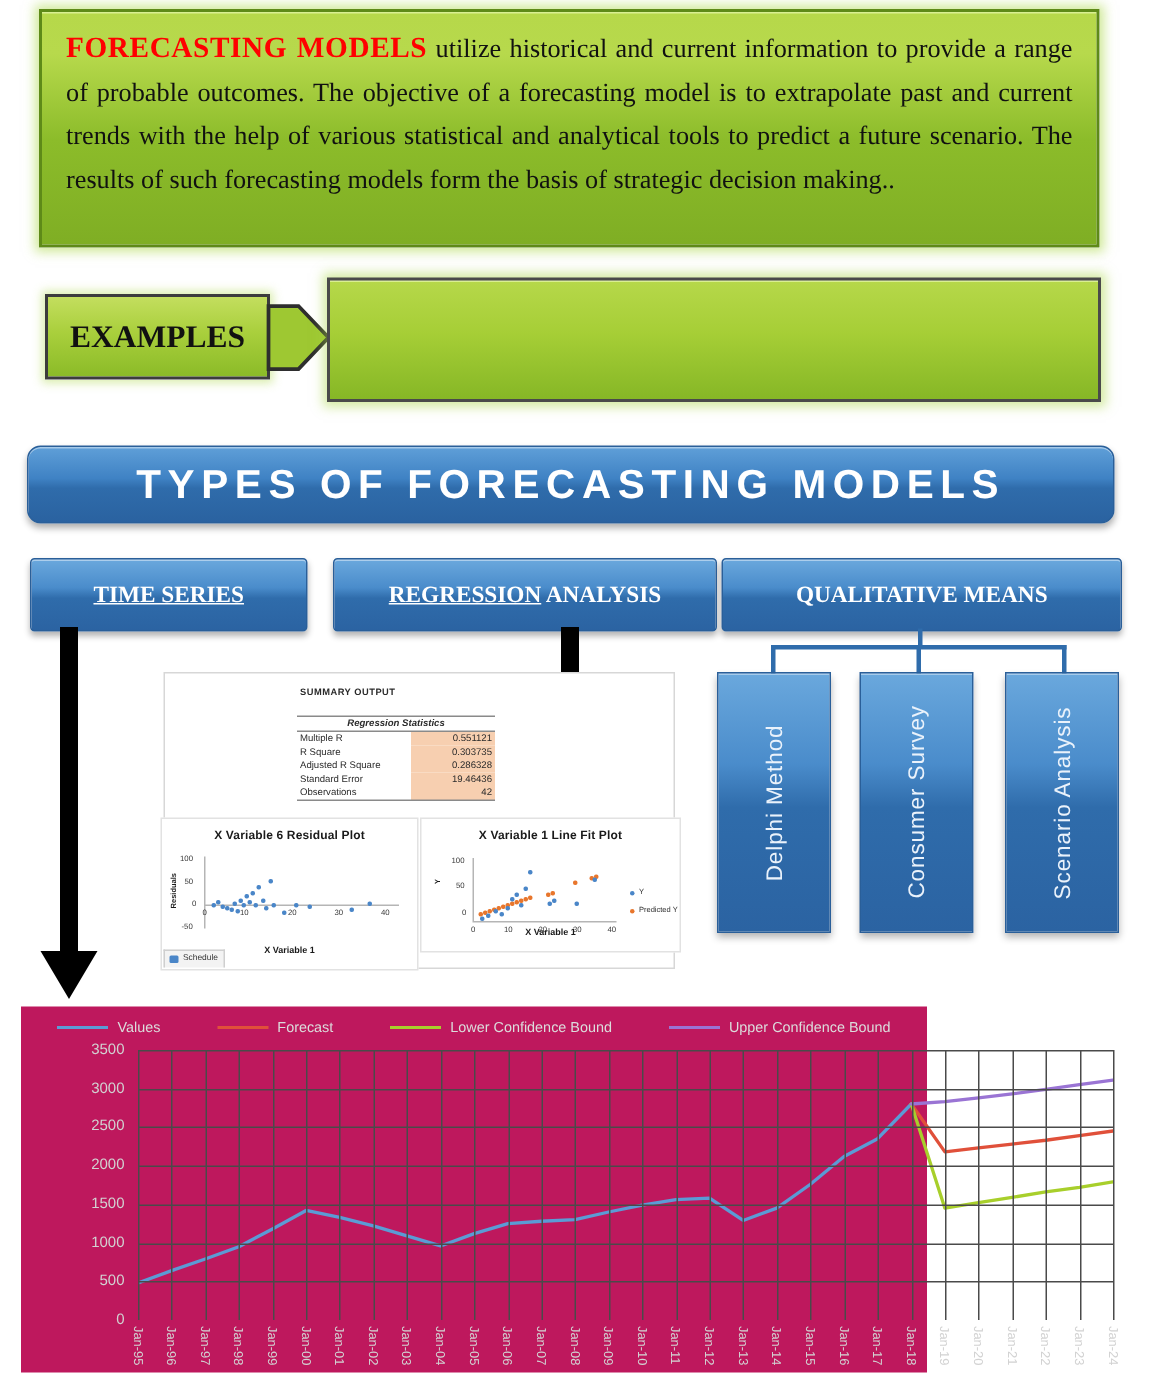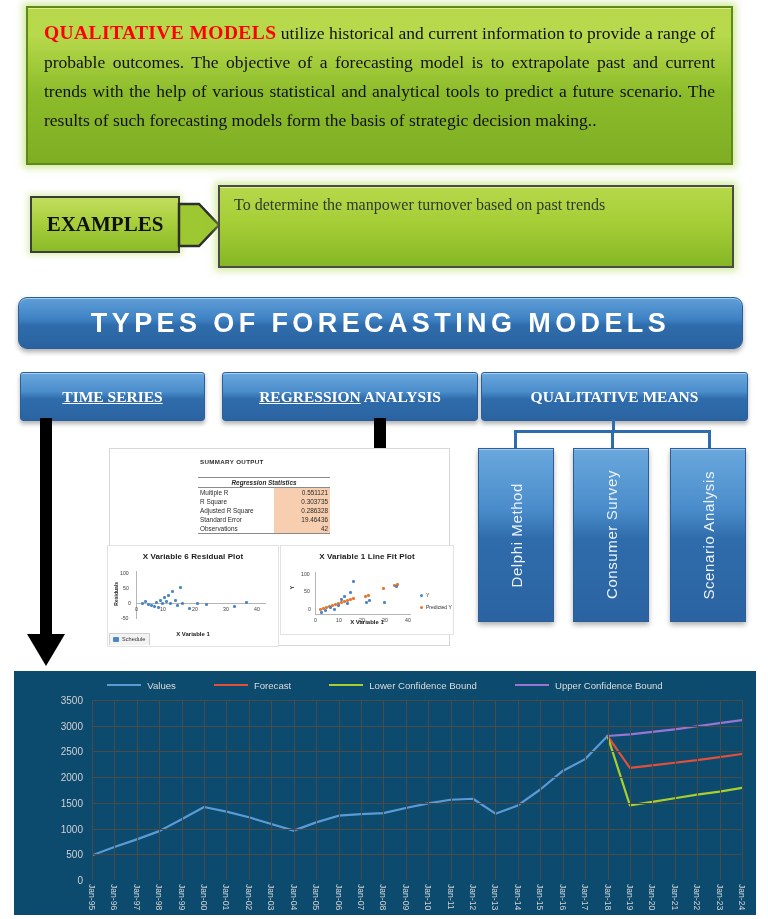--- a/index.html
+++ b/index.html
@@ -152,22 +152,22 @@
     background:#f3f3f3;border:1px solid #cfcfcf;border-bottom:none;
     font-size:5.6px;color:#333;line-height:11px;
   }
   .sheet-tab::before{
     content:"";position:absolute;left:3px;top:3px;width:6px;height:5px;
     background:#4a86c8;border-radius:1px;
   }
 
   
   .fchart{
-    position:absolute;left:14px;top:671px;width:742px;height:244px;
-    background:#0c4a6e;box-sizing:border-box;
+    position:absolute;left:14px;top:671px;width:604px;height:244px;
+    background:#be185d;box-sizing:border-box;
   }
   .flegend{
     position:absolute;left:0;right:0;top:6px;height:16px;
     display:flex;align-items:center;justify-content:center;gap:38px;
   }
   .fl{display:flex;align-items:center;gap:6px;}
   .fl i{display:block;width:34px;height:2.6px;}
   .fl span{font-size:9.6px;color:#dcdcdc;}
   .fplot{position:absolute;left:78px;top:29px;width:650px;height:180px;}
   .gridv{position:absolute;top:0;bottom:0;width:1px;background:#4a4a4a;}
@@ -180,34 +180,33 @@
     position:absolute;top:100%;margin-top:4px;
     font-size:8.6px;color:#d2d2d2;
     writing-mode:vertical-rl;transform:translateX(-50%);white-space:nowrap;
   }
 </style>
 </head>
 <body>
 
 <div class="intro-box">
   <p class="intro-text">
-    <span class="hl">QUALITATIVE MODELS</span><span> utilize historical and current information to provide a range of probable outcomes. The objective of a forecasting model is to extrapolate past and current trends with the help of various statistical and analytical tools to predict a future scenario. The results of such forecasting models form the basis of strategic decision making..</span>
+    <span class="hl">FORECASTING MODELS</span><span> utilize historical and current information to provide a range of probable outcomes. The objective of a forecasting model is to extrapolate past and current trends with the help of various statistical and analytical tools to predict a future scenario. The results of such forecasting models form the basis of strategic decision making..</span>
   </p>
 </div>
 
 <div class="ex-label">
   <span>EXAMPLES</span>
 </div>
 
 <svg class="ex-arrow" viewBox="0 0 44 74">
   <path d="M2 16 L22 16 L42 37 L22 58 L2 58 Z" fill="#9ec832" stroke="#2e2e2e" stroke-width="2.5"></path>
 </svg>
 
 <div class="ex-box">
-  <div class="ex-line">To determine the manpower turnover based on past trends</div>
 </div>
 
 <div class="banner">
   <div class="banner-text">TYPES OF FORECASTING MODELS</div>
 </div>
 
 <div class="cat" id="cat-time">
   <span><span class="u">TIME SERIES</span><span></span></span>
 </div>
 <div class="cat" id="cat-reg">

